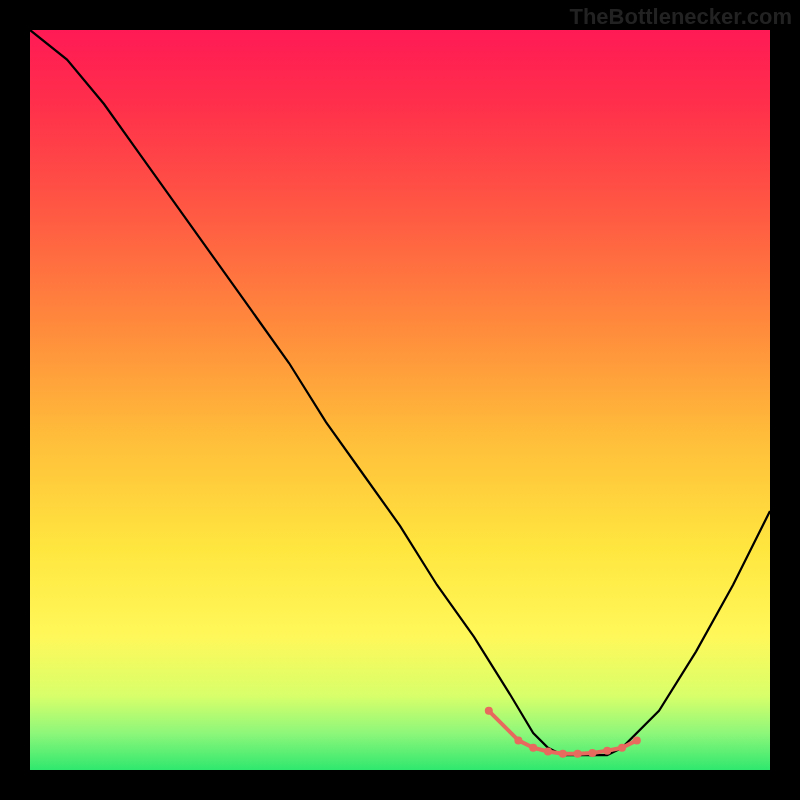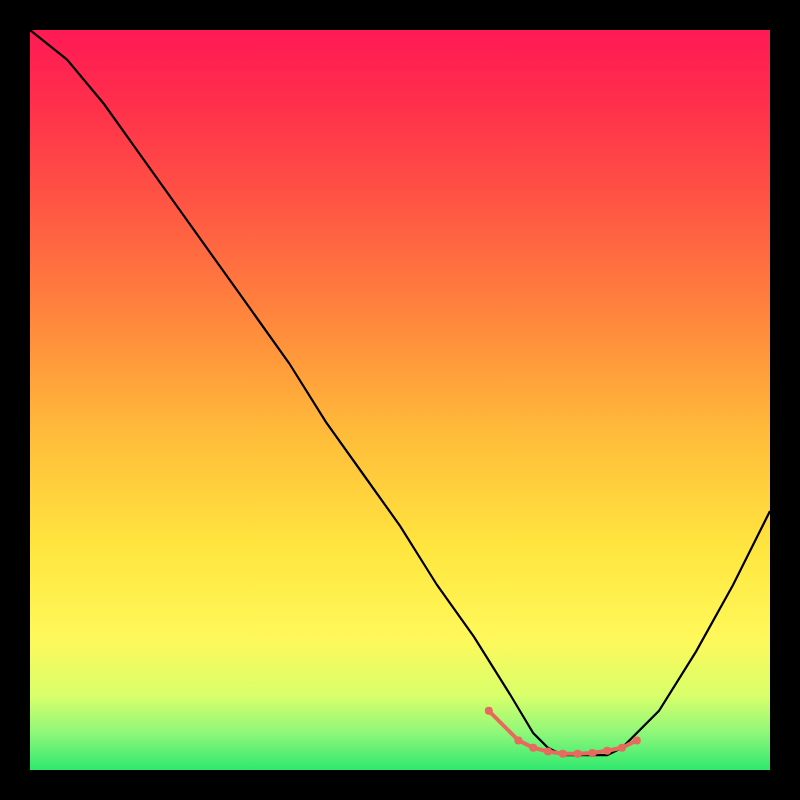--- a/index.html
+++ b/index.html
@@ -33,20 +33,21 @@
     top: 30px;
     width: 740px;
     height: 740px;
   }
   svg { display: block; }
 </style>
 </head>
 <body>
 
 <div class="frame">
+  <div class="watermark">TheBottlenecker.com</div>
 
   <div class="plot">
     <svg id="chart-svg" width="740" height="740" viewBox="0 0 740 740">
       <defs>
         <linearGradient id="bg-grad" x1="0" y1="0" x2="0" y2="1">
             <stop offset="0%" stop-color="#ff1a55"></stop>
             <stop offset="10%" stop-color="#ff2f4b"></stop>
             <stop offset="25%" stop-color="#ff5a43"></stop>
             <stop offset="40%" stop-color="#ff8a3c"></stop>
             <stop offset="55.00000000000001%" stop-color="#ffbd3a"></stop>

